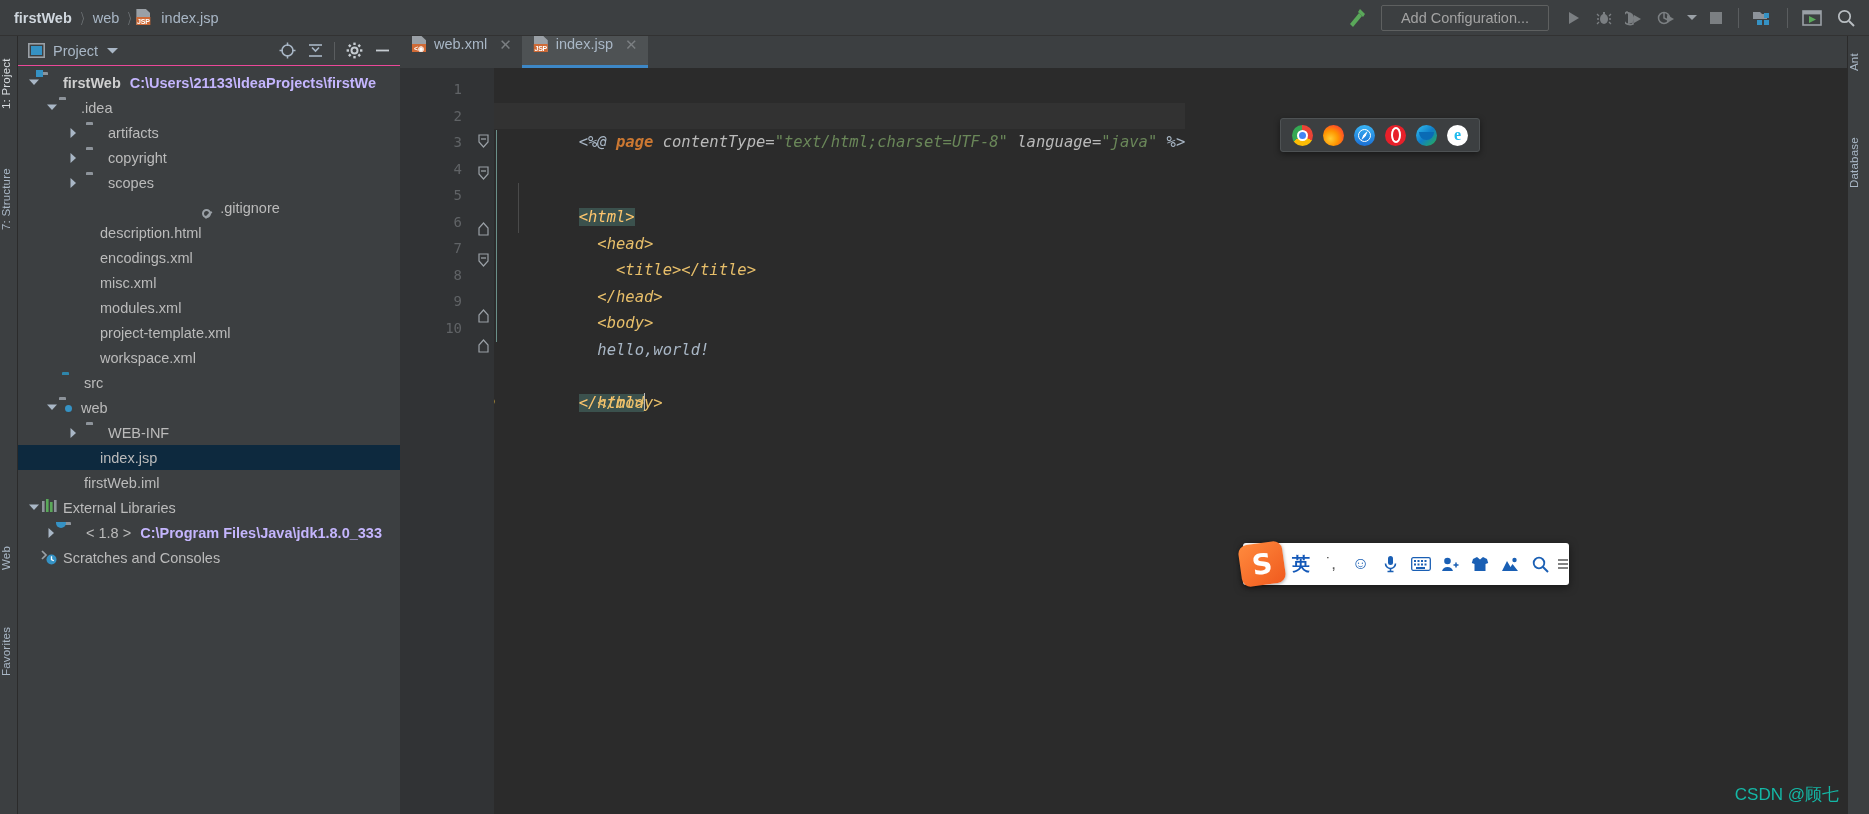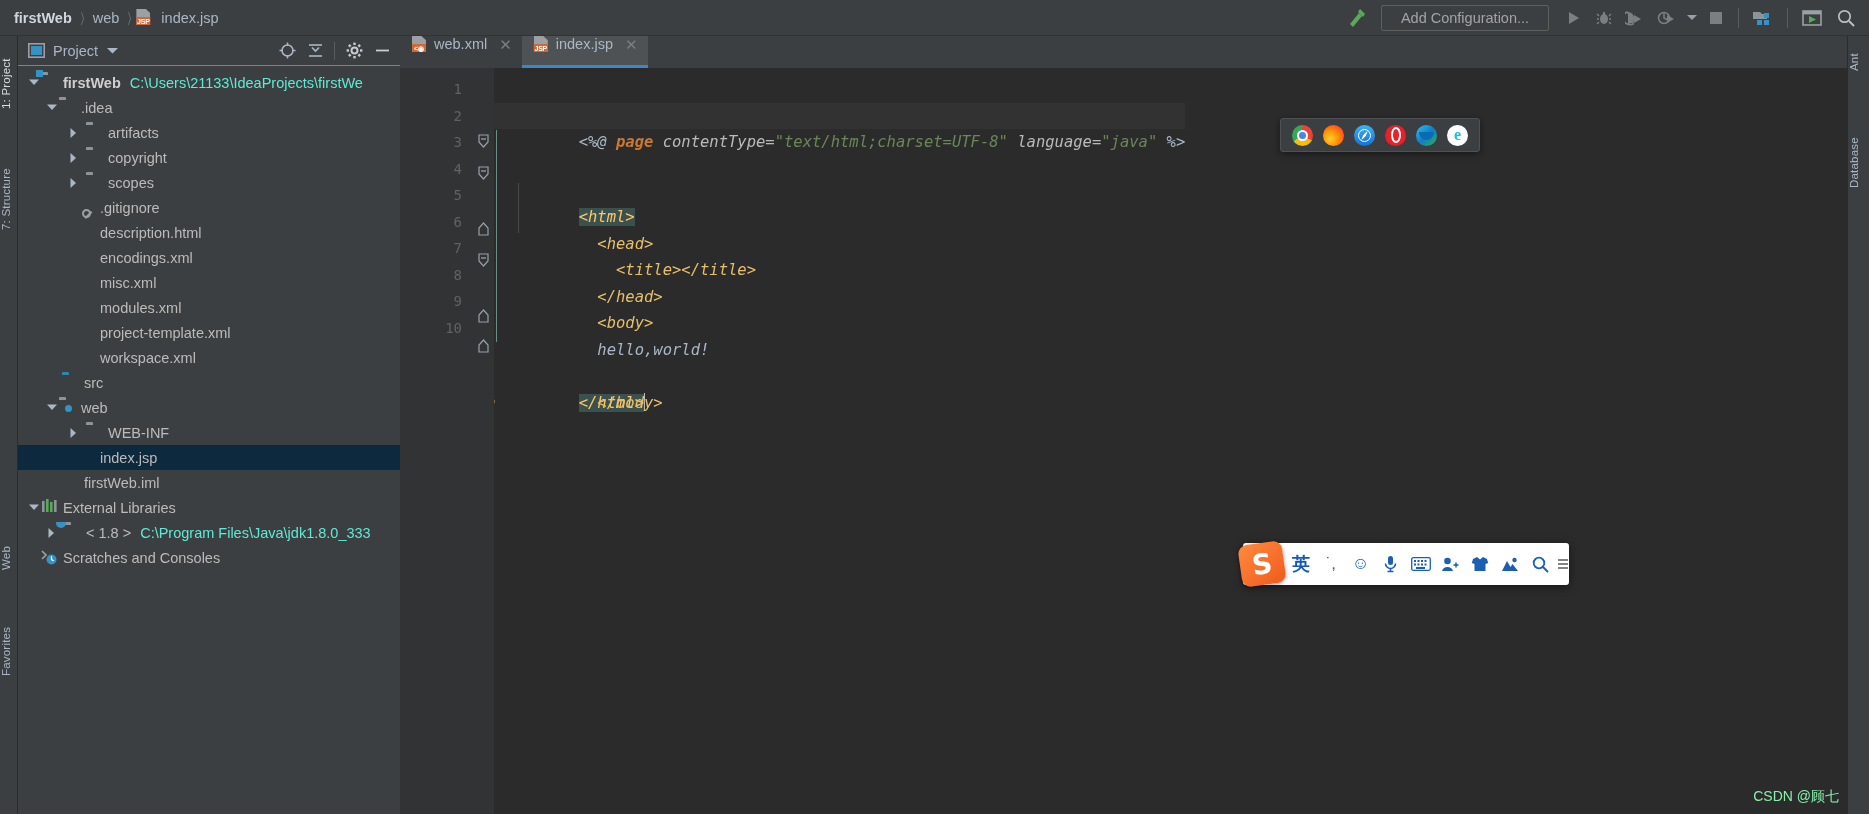--- a/index.html
+++ b/index.html
@@ -70,21 +70,21 @@
   .tree { position: absolute; top: 30px; left: 0; right: 0; bottom: 0; background: #3c3f41; padding-top: 4px; }
   .trow {
     height: 25px; display: flex; align-items: center;
     font-size: 14.5px; color: #bbbbbb; white-space: nowrap;
   }
   .trow.sel { background: #0d293e; }
   .trow .arrow { width: 15px; height: 15px; display:inline-flex; align-items:center; justify-content:center; flex: none; }
   .trow .ficon { width: 17px; height: 17px; flex: none; margin-right: 5px; position: relative; }
   .tlabel { }
   .tlabel.bold { font-weight: bold; color: #cfcfcf; }
-  .tsub { color: #5eead4; margin-left: 9px; }
+  .tsub { color: #c4b5fd; margin-left: 9px; font-weight: bold; }
 
   
   .folder { width: 16px; height: 13px; background: #8d939a; border-radius: 1px 2px 2px 2px; position: relative; top: 1px; }
   .folder:before { content:""; position:absolute; left:0; top:-3px; width:7px; height:3px; background:#8d939a; border-radius:1px 1px 0 0; }
   .folder.src { background: #2e86ab; }
   .folder.src:before { background: #2e86ab; }
   .folder.mod:after { content:""; position:absolute; right:-2px; bottom:-2px; width:7px; height:7px; background:#3592c4; }
   .folder.webr:after { content:""; position:absolute; left:4px; top:3px; width:7px; height:7px; border-radius:50%; background:#3592c4; border:2px solid #3c3f41; }
   .folder.jdk:after { content:""; position:absolute; right:-2px; bottom:-3px; width:10px; height:6px; background:#3592c4; border-radius:0 0 5px 5px; }
 
@@ -179,21 +179,21 @@
     display: flex; align-items: center; justify-content: center;
     color: #fff; font-size: 28px; font-weight: bold; font-family: "DejaVu Sans", sans-serif;
     box-shadow: 0 1px 4px rgba(0,0,0,.4);
   }
   .ime-item { width: 30px; height: 34px; display: flex; align-items: center; justify-content: center;
               color: #1a5fb4; font-size: 17px; }
   .ime-item.cn { color: #1358b8; font-weight: bold; font-size: 18px; }
   .ime-item.gray { color: #5a5a5a; font-size: 17px; }
 
   
-  .watermark { position: absolute; right: 30px; bottom: 8px; color: #86efac; font-size: 14px; }
+  .watermark { position: absolute; right: 30px; bottom: 8px; color: #14b8a6; font-size: 17px; }
 
   svg { display: block; }
 </style>
 </head>
 <body>
 
 <div class="topbar">
   <div class="crumbs">
     <span class="crumb bold">firstWeb</span>
     <span class="crumb-sep">〉</span>
@@ -386,21 +386,21 @@
     <div class="trow" style="padding-left:48px;">
       <span class="arrow">
           <svg width="7" height="10" viewBox="0 0 7 10">
             <path d="M0.5 0 L6 5 L0.5 10 Z" fill="#a9b7c6"></path>
           </svg>
         </span>
       <span class="ficon" style="margin-left:5px;"><span class="folder"></span></span>
       <span class="tlabel">scopes</span>
     </div>
 
-    <div class="trow" style="padding-left:60px;">
+    <div class="trow" style="padding-left:60px;justify-content:center;">
       <span class="ficon"><span class="doc"></span><span class="git-dot"></span></span>
       <span class="tlabel">.gitignore</span>
     </div>
 
     <div class="trow" style="padding-left:60px;">
       <span class="ficon"><span class="doc"><span class="badge html">H</span></span></span>
       <span class="tlabel">description.html</span>
     </div>
 
     <div class="trow" style="padding-left:60px;">

